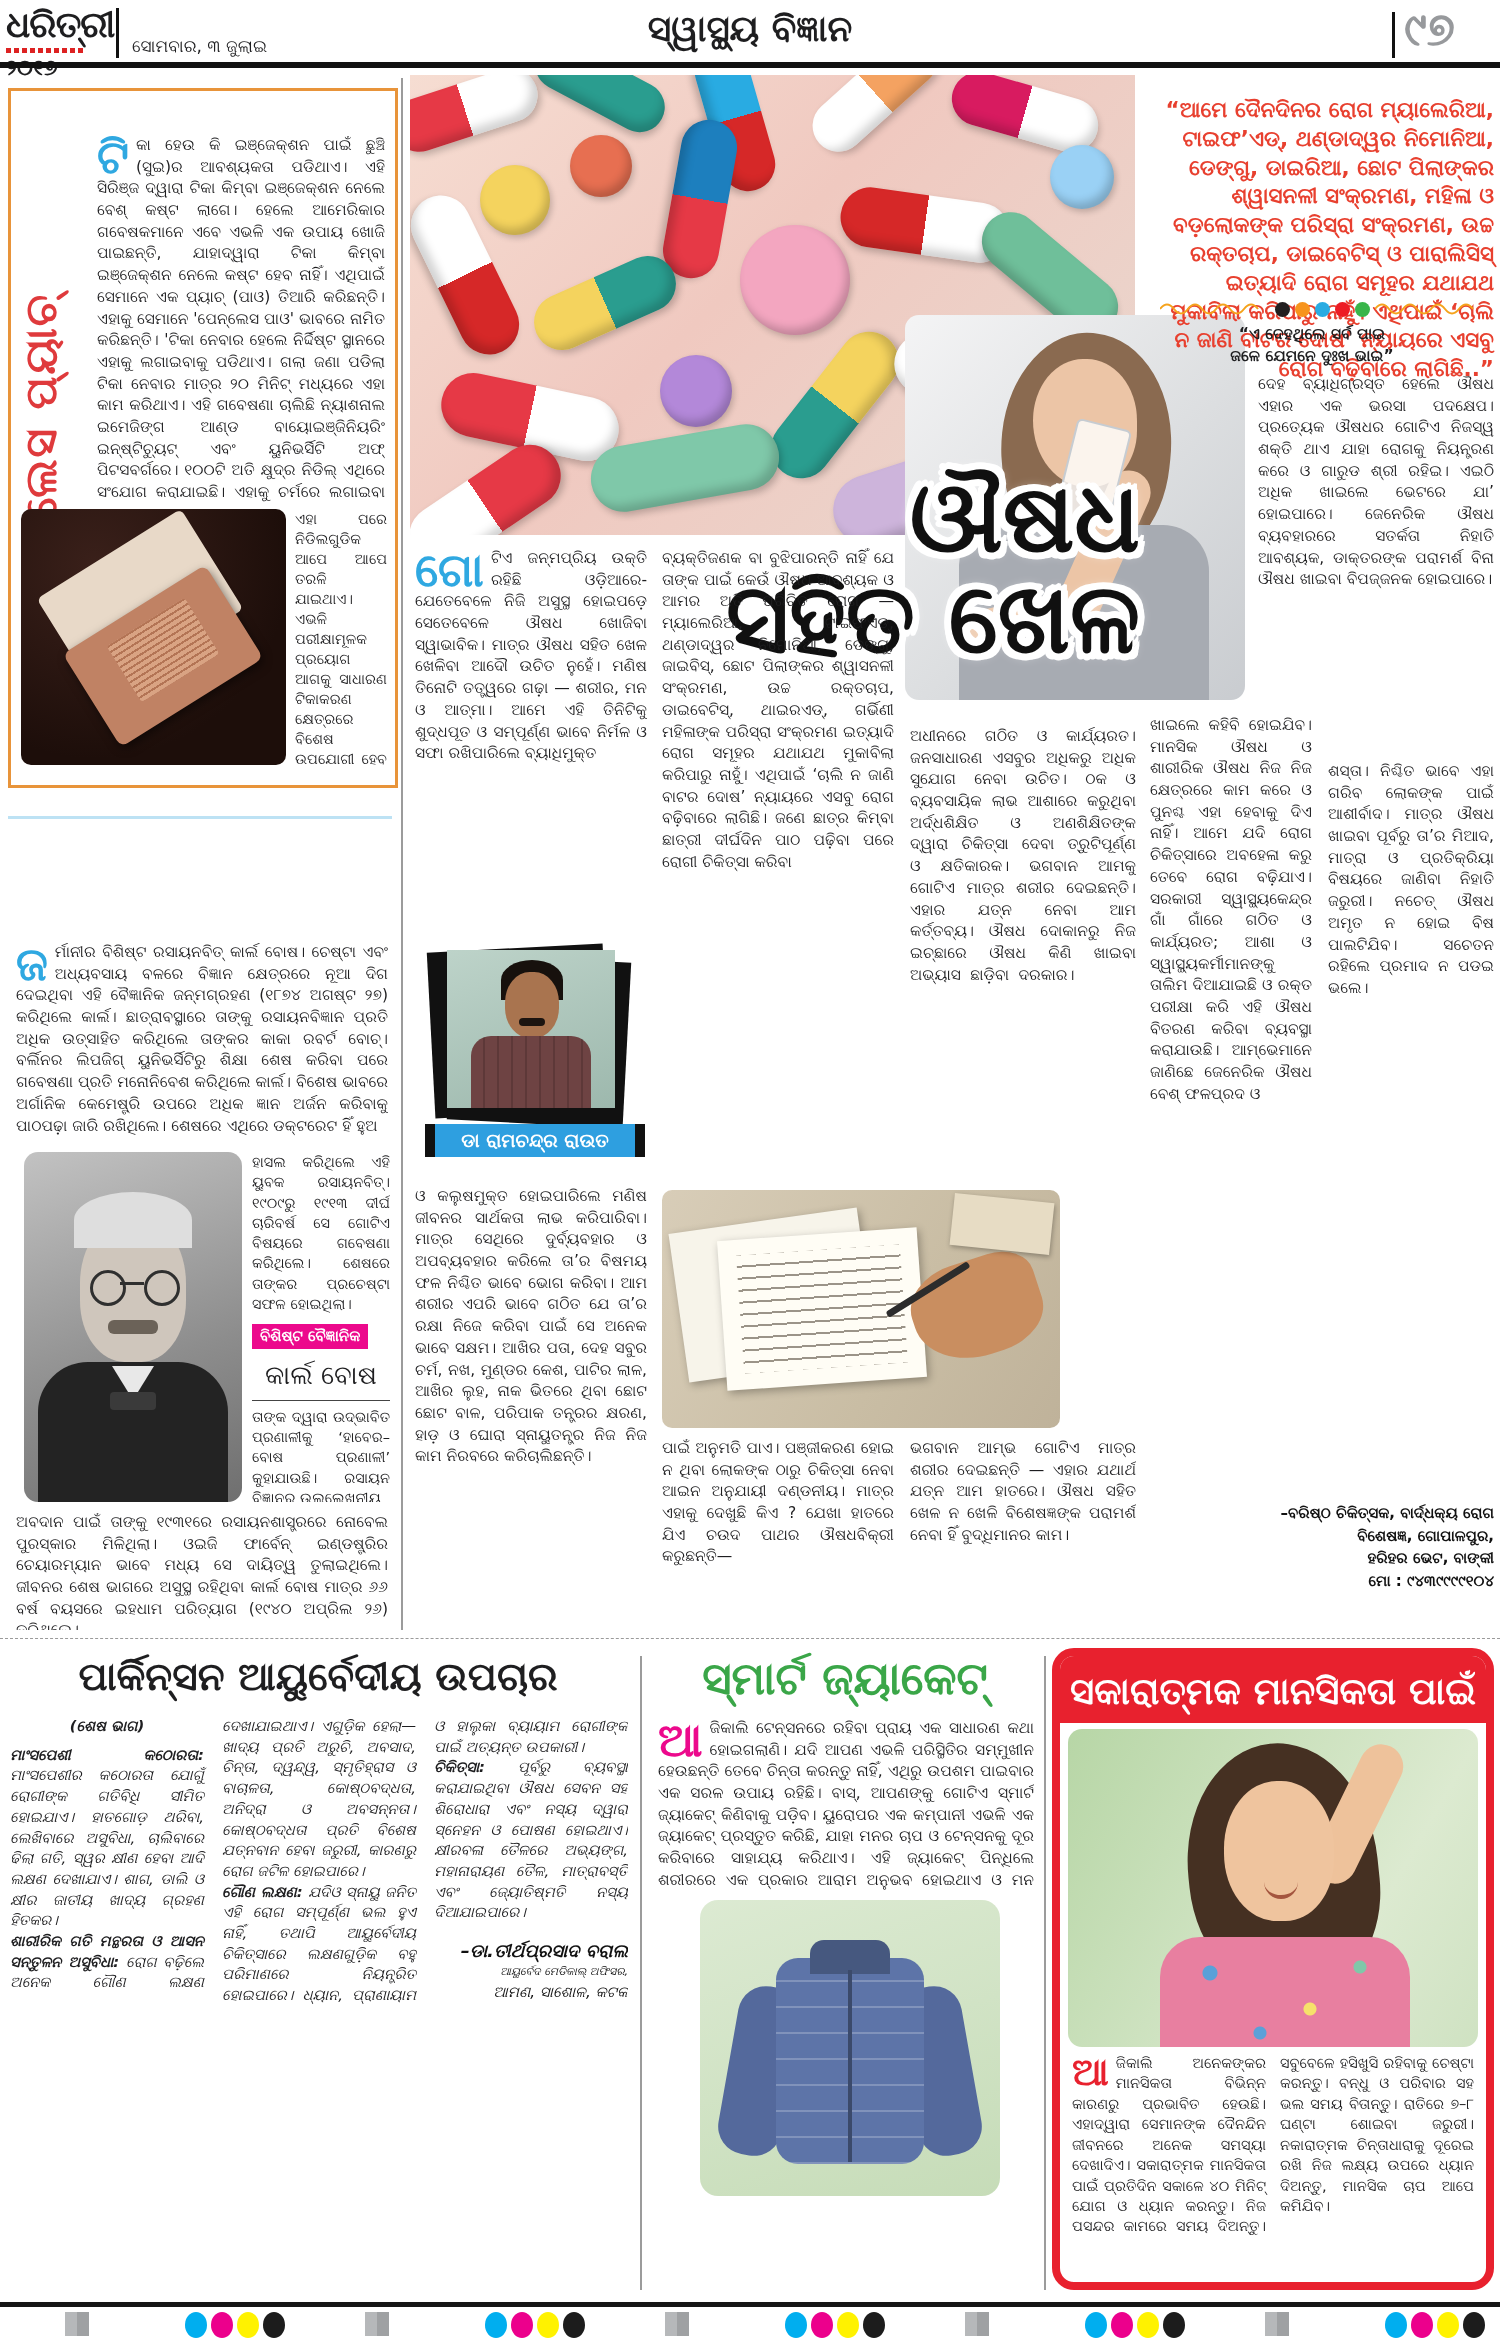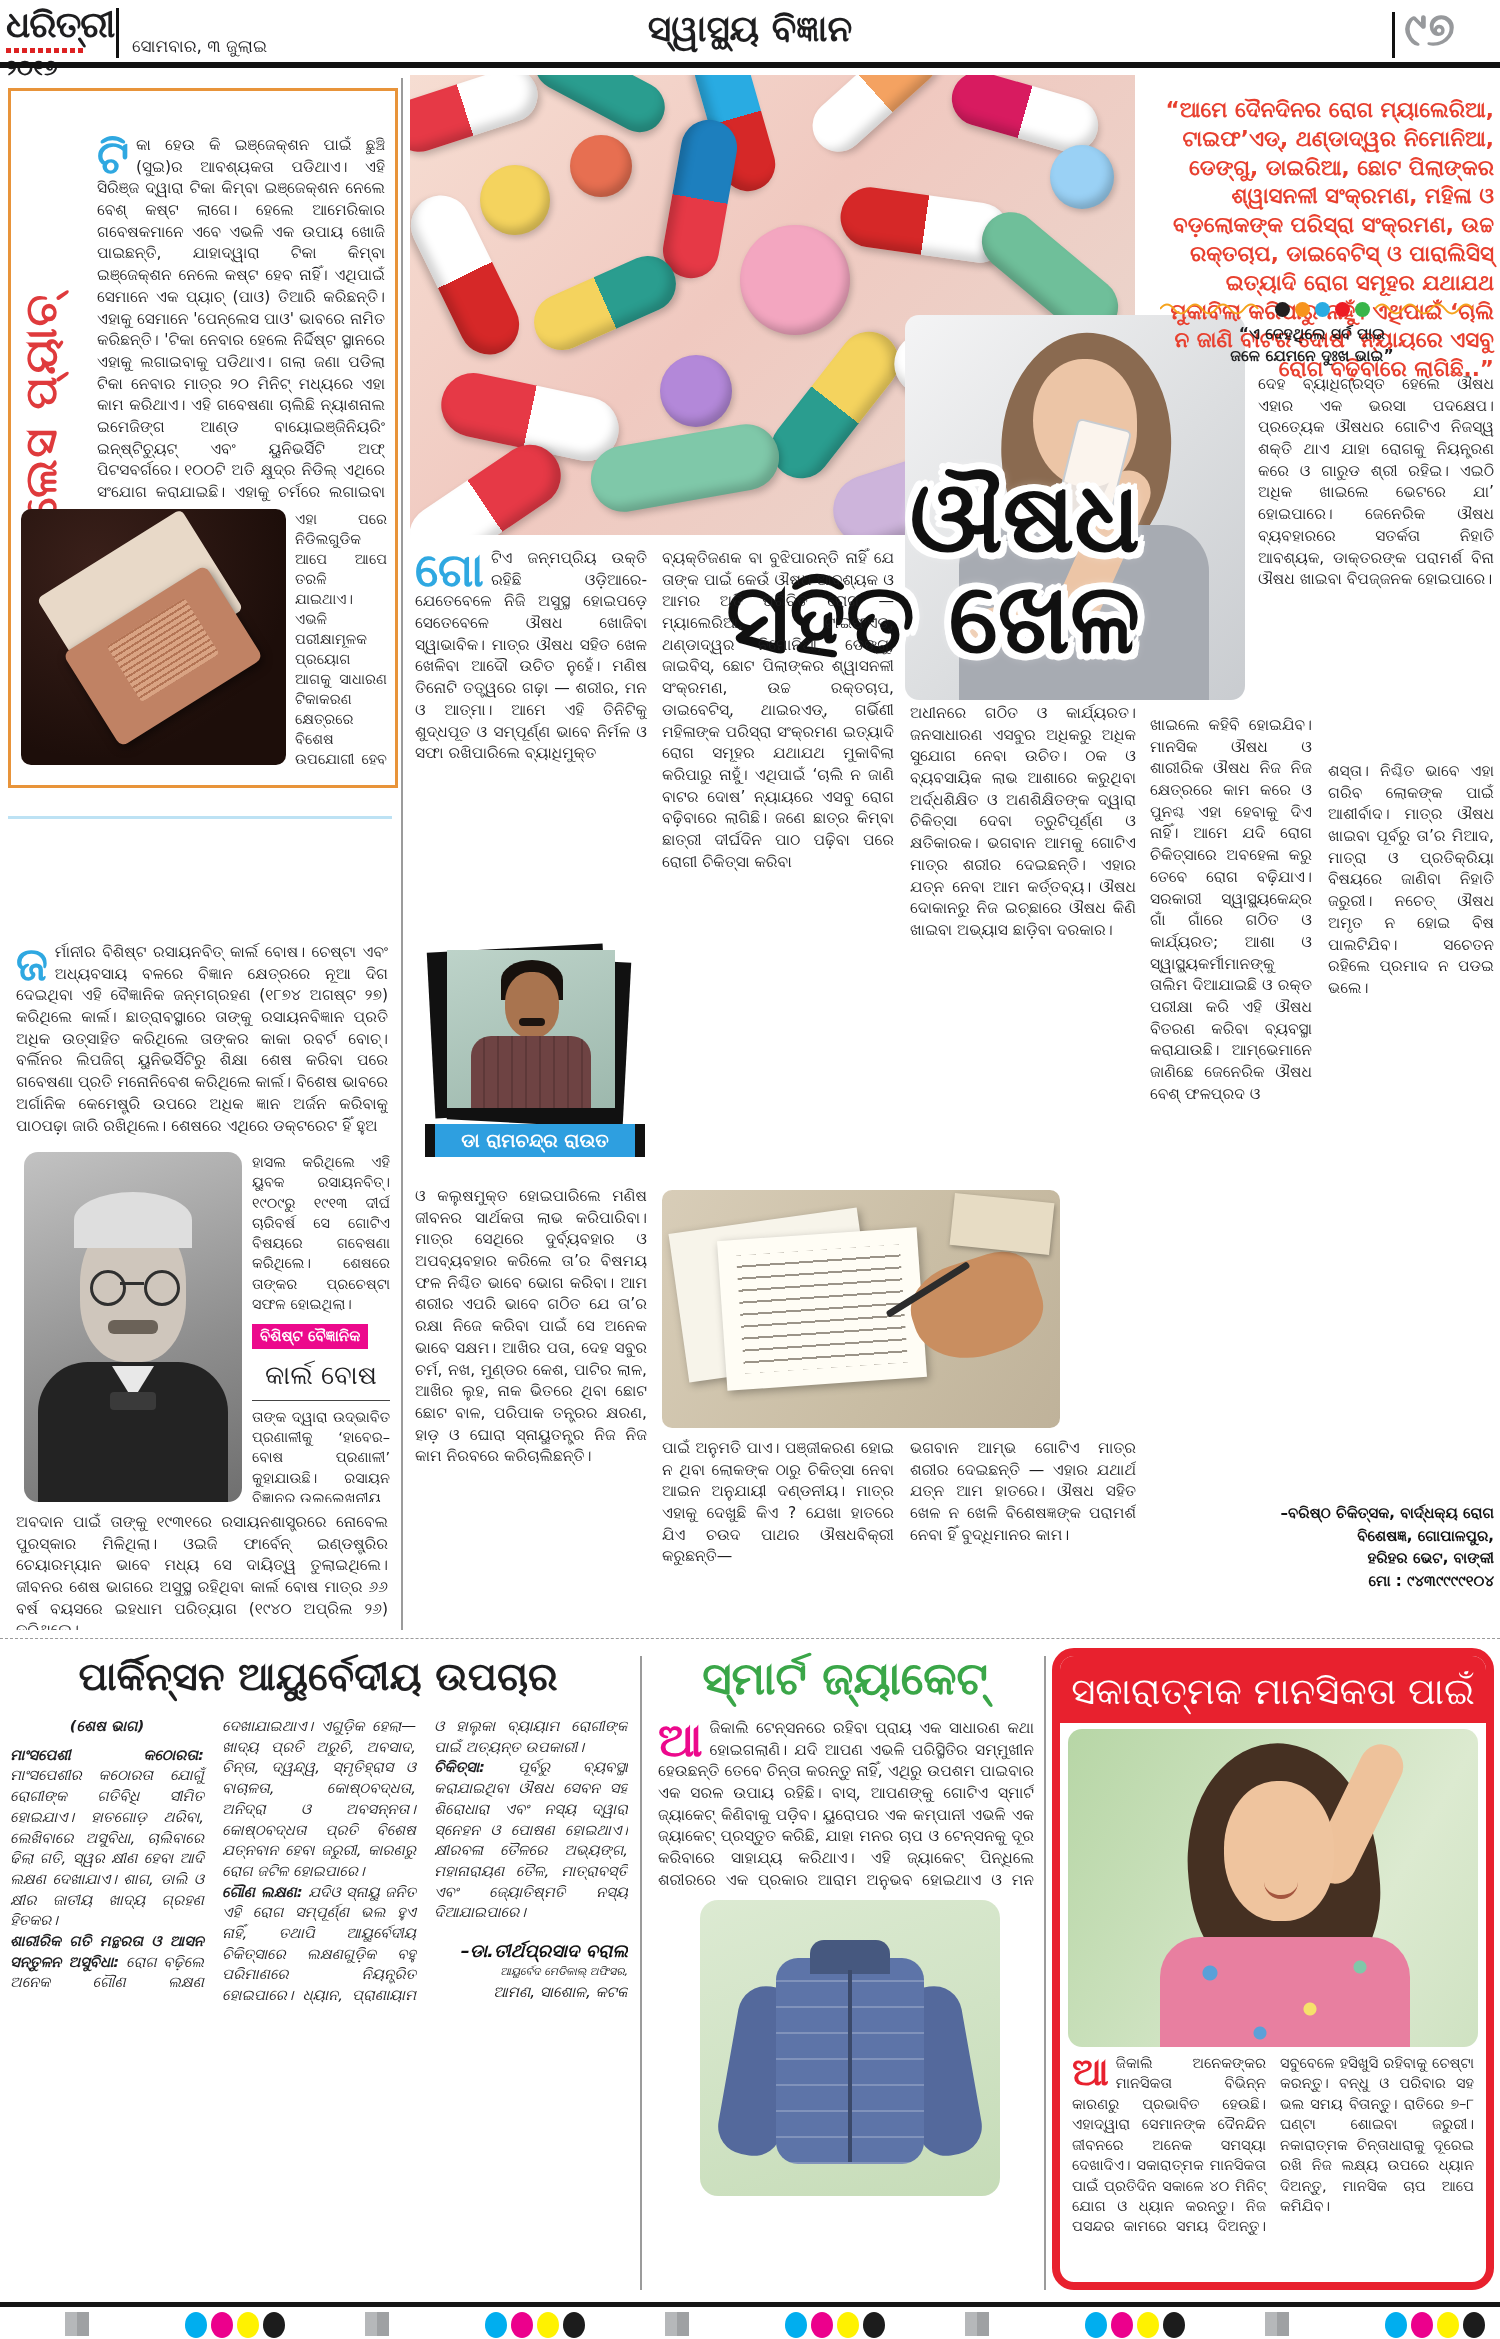--- a/index.html
+++ b/index.html
@@ -39,21 +39,21 @@
   .photo{overflow:hidden;}
   .cap{position:absolute;border-radius:999px;
        box-shadow:inset -5px -7px 10px rgba(0,0,0,.18),2px 4px 7px rgba(0,0,0,.22);}
   .rnd{position:absolute;border-radius:50%;
        box-shadow:inset -4px -6px 9px rgba(0,0,0,.2),2px 3px 6px rgba(0,0,0,.2);}
   
   .threecol{column-count:3;column-gap:18px;font-style:italic;}
   .twocol{column-count:2;column-gap:14px;}
   .greenhead{color:#3AA648;}
   .mindbox{border:8px solid #E8212E;border-radius:22px;overflow:hidden;background:#fff;}
-  .mindbanner{background:#E8212E;color:#fff;font-weight:normal;font-size:37px;text-align:center;}
+  .mindbanner{background:#E8212E;color:#fff;font-weight:bold;font-size:37px;text-align:center;}
   .regsq{position:absolute;width:24px;height:24px;}
   .regdot{position:absolute;width:22px;height:26px;border-radius:50%;}
 </style>
 </head>
 <body>
 
 <div id="page">
 
   <div class="abs" style="left:6px;top:4px;">
     <div class="mast">ଧରିତ୍ରୀ</div>
@@ -180,21 +180,21 @@
     <div class="abs" style="left:78px;top:60px;width:164px;height:118px;transform:rotate(-4deg);background:repeating-linear-gradient(0deg,transparent 0 10px,#9b9488 10px 12px);"></div>
     <div class="abs" style="left:250px;top:70px;width:130px;height:96px;background:#c98e60;border-radius:40% 30% 40% 50%;transform:rotate(-18deg);"></div>
     <div class="abs" style="left:218px;top:96px;width:96px;height:7px;background:#2c2c2c;transform:rotate(-32deg);border-radius:3px;"></div>
     <div class="abs" style="left:290px;top:8px;width:100px;height:52px;background:#e7dcc4;transform:rotate(6deg);box-shadow:1px 2px 5px rgba(0,0,0,.3);"></div>
   </div>
 
   <div class="abs body-txt just" style="left:662px;top:1438px;width:232px;height:192px;">
     <span>ପାଇଁ ଅନୁମତି ପାଏ। ପଞ୍ଜୀକରଣ ହୋଇ ନ ଥିବା ଲୋକଙ୍କ ଠାରୁ ଚିକିତ୍ସା ନେବା ଆଇନ ଅନୁଯାୟୀ ଦଣ୍ଡନୀୟ। ମାତ୍ର ଏହାକୁ ଦେଖୁଛି କିଏ ? ଯେଖା ହାତରେ ଯିଏ ଚଉଦ ପାଥର ଔଷଧବିକ୍ରୀ କରୁଛନ୍ତି—</span>
   </div>
 
-  <div class="abs body-txt just" style="left:910px;top:703px;width:226px;height:468px;">
+  <div class="abs body-txt just" style="left:910px;top:727px;width:226px;height:468px;font-family:Liberation Mono, monospace;">
     <span>ଅଧୀନରେ ଗଠିତ ଓ କାର୍ଯ୍ୟରତ। ଜନସାଧାରଣ ଏସବୁର ଅଧିକରୁ ଅଧିକ ସୁଯୋଗ ନେବା ଉଚିତ। ଠକ ଓ ବ୍ୟବସାୟିକ ଲାଭ ଆଶାରେ କରୁଥିବା ଅର୍ଦ୍ଧଶିକ୍ଷିତ ଓ ଅଣଶିକ୍ଷିତଙ୍କ ଦ୍ୱାରା ଚିକିତ୍ସା ଦେବା ତ୍ରୁଟିପୂର୍ଣ୍ଣ ଓ କ୍ଷତିକାରକ। ଭଗବାନ ଆମକୁ ଗୋଟିଏ ମାତ୍ର ଶରୀର ଦେଇଛନ୍ତି। ଏହାର ଯତ୍ନ ନେବା ଆମ କର୍ତ୍ତବ୍ୟ। ଔଷଧ ଦୋକାନରୁ ନିଜ ଇଚ୍ଛାରେ ଔଷଧ କିଣି ଖାଇବା ଅଭ୍ୟାସ ଛାଡ଼ିବା ଦରକାର।</span>
   </div>
   <div class="abs body-txt just" style="left:910px;top:1438px;width:226px;height:192px;">
     <span>ଭଗବାନ ଆମ୍ଭ ଗୋଟିଏ ମାତ୍ର ଶରୀର ଦେଇଛନ୍ତି — ଏହାର ଯଥାର୍ଥ ଯତ୍ନ ଆମ ହାତରେ। ଔଷଧ ସହିତ ଖେଳ ନ ଖେଳି ବିଶେଷଜ୍ଞଙ୍କ ପରାମର୍ଶ ନେବା ହିଁ ବୁଦ୍ଧିମାନର କାମ।</span>
   </div>
 
   <div class="abs body-txt just" style="left:1150px;top:715px;width:162px;height:900px;">
     <span>ଖାଇଲେ କହିବି ହୋଇଯିବ। ମାନସିକ ଔଷଧ ଓ ଶାରୀରିକ ଔଷଧ ନିଜ ନିଜ କ୍ଷେତ୍ରରେ କାମ କରେ ଓ ପୁନଶ୍ଚ ଏହା ହେବାକୁ ଦିଏ ନାହିଁ। ଆମେ ଯଦି ରୋଗ ଚିକିତ୍ସାରେ ଅବହେଳା କରୁ ତେବେ ରୋଗ ବଢ଼ିଯାଏ। ସରକାରୀ ସ୍ୱାସ୍ଥ୍ୟକେନ୍ଦ୍ର ଗାଁ ଗାଁରେ ଗଠିତ ଓ କାର୍ଯ୍ୟରତ; ଆଶା ଓ ସ୍ୱାସ୍ଥ୍ୟକର୍ମୀମାନଙ୍କୁ ତାଲିମ ଦିଆଯାଇଛି ଓ ରକ୍ତ ପରୀକ୍ଷା କରି ଏହି ଔଷଧ ବିତରଣ କରିବା ବ୍ୟବସ୍ଥା କରାଯାଉଛି। ଆମ୍ଭେମାନେ ଜାଣିଛେ ଜେନେରିକ ଔଷଧ ବେଶ୍ ଫଳପ୍ରଦ ଓ</span>
   </div>
   <div class="abs body-txt just" able="false" style="left:1328px;top:715px;width:166px;height:780px;margin-top:46px;">

